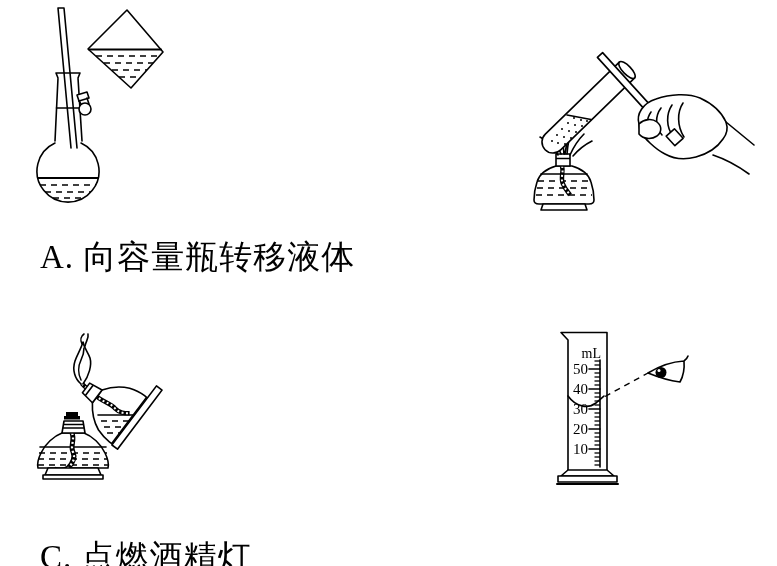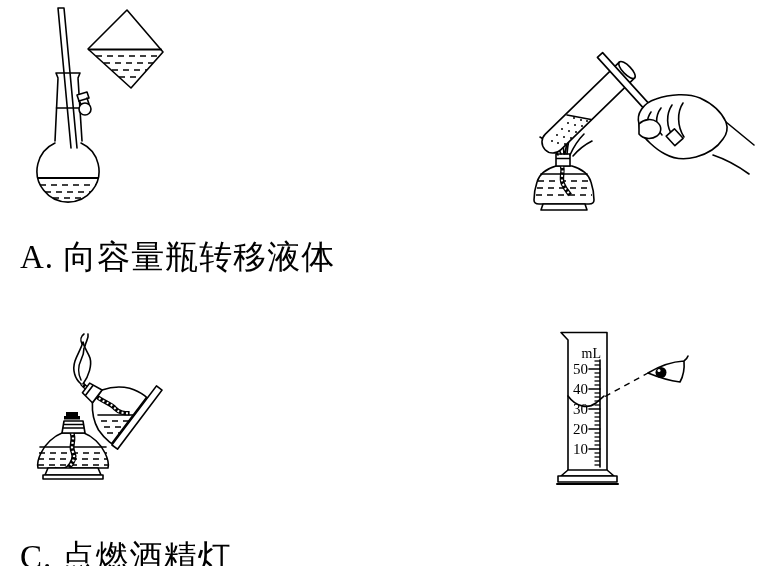--- a/index.html
+++ b/index.html
@@ -1,19 +1,19 @@
 <!DOCTYPE html>
 <html><head>
 <meta charset="utf-8">
 <style>
   html,body{margin:0;padding:0;background:#ffffff;}
   #canvas{position:relative;width:777px;height:566px;background:#ffffff;overflow:hidden;
           font-family:"Liberation Serif","DejaVu Serif",serif;}
   .fig{position:absolute;}
-  .opt-label{position:absolute;font-size:33px;letter-spacing:1px;color:#000;line-height:1;white-space:nowrap;}
+  .opt-label{position:absolute;font-size:33px;letter-spacing:1px;color:#000;line-height:1;white-space:nowrap;margin-left:20px;}
   svg{display:block;}
   .ink{stroke:#000;fill:none;stroke-width:1.6;stroke-linecap:round;stroke-linejoin:round;}
   .ink2{stroke:#000;fill:none;stroke-width:2;stroke-linecap:round;}
   .wfill{fill:#ffffff;stroke:#000;stroke-width:1.6;stroke-linejoin:round;}
   .dash{stroke:#000;stroke-width:1.3;stroke-dasharray:6 5;fill:none;}
   .cyl-num{font-family:"Liberation Serif","DejaVu Serif",serif;font-size:15px;fill:#000;}
   .cyl-unit{font-family:"Liberation Serif","DejaVu Serif",serif;font-size:14px;fill:#000;}
 </style>
 </head>
 <body>

